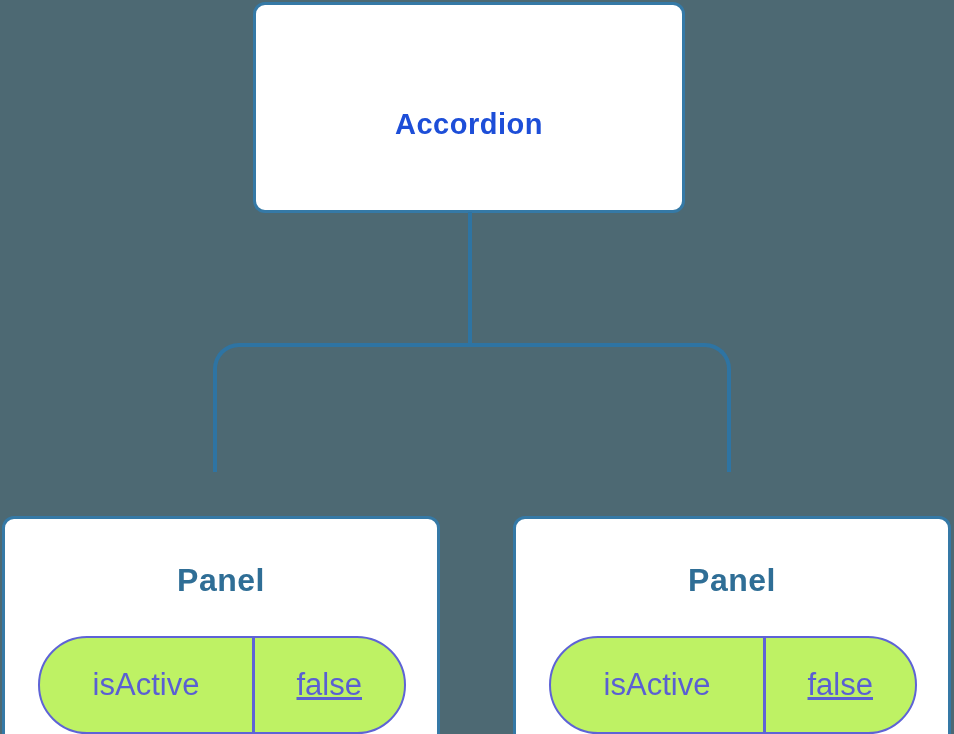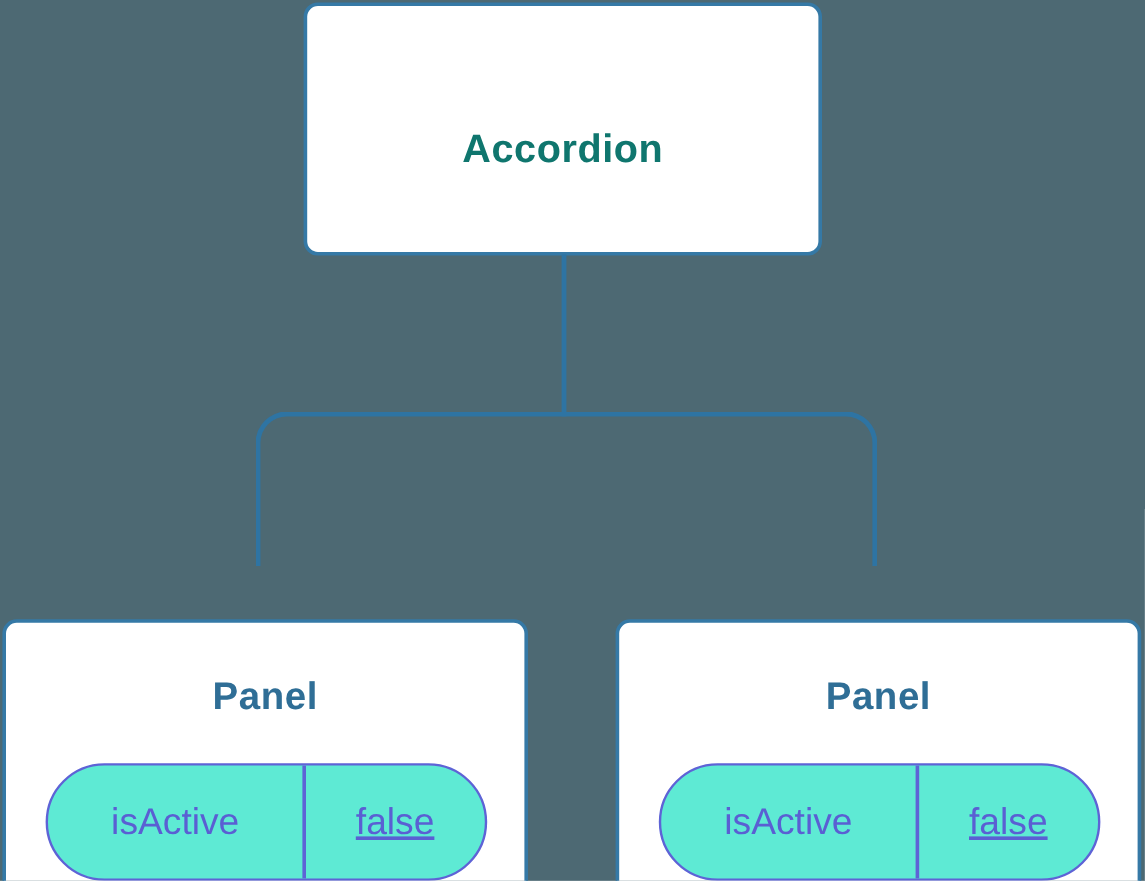--- a/index.html
+++ b/index.html
@@ -30,23 +30,23 @@
   .node-root {
     left: 253px;
     top: 2px;
     width: 432px;
     height: 211px;
     display: flex;
     align-items: center;
     justify-content: center;
   }
   .node-root .node-label {
-    font-size: 33px;
+    font-size: 29px;
     font-weight: 600;
-    color: #0f766e;
+    color: #1d4ed8;
     letter-spacing: 0.5px;
     margin-top: 33px;
   }
   .node-panel {
     top: 472px;
     width: 438px;
     height: 254px;
     margin-top: 44px;
   }
   .node-panel-left  { left: 2px; }
@@ -65,21 +65,21 @@
     position: absolute;
     left: 33px;
     top: 117px;
     width: 368px;
     height: 98px;
     border: 2.5px solid #5e63d6;
     border-radius: 49px;
     box-sizing: border-box;
     display: flex;
     align-items: stretch;
-    background: #5eead4;
+    background: #bef264;
   }
   .pill-cell {
     display: flex;
     align-items: center;
     justify-content: center;
     font-size: 31px;
     font-weight: 500;
     color: #5a5fd3;
   }
   .pill-cell-key   { width: 212px; }

